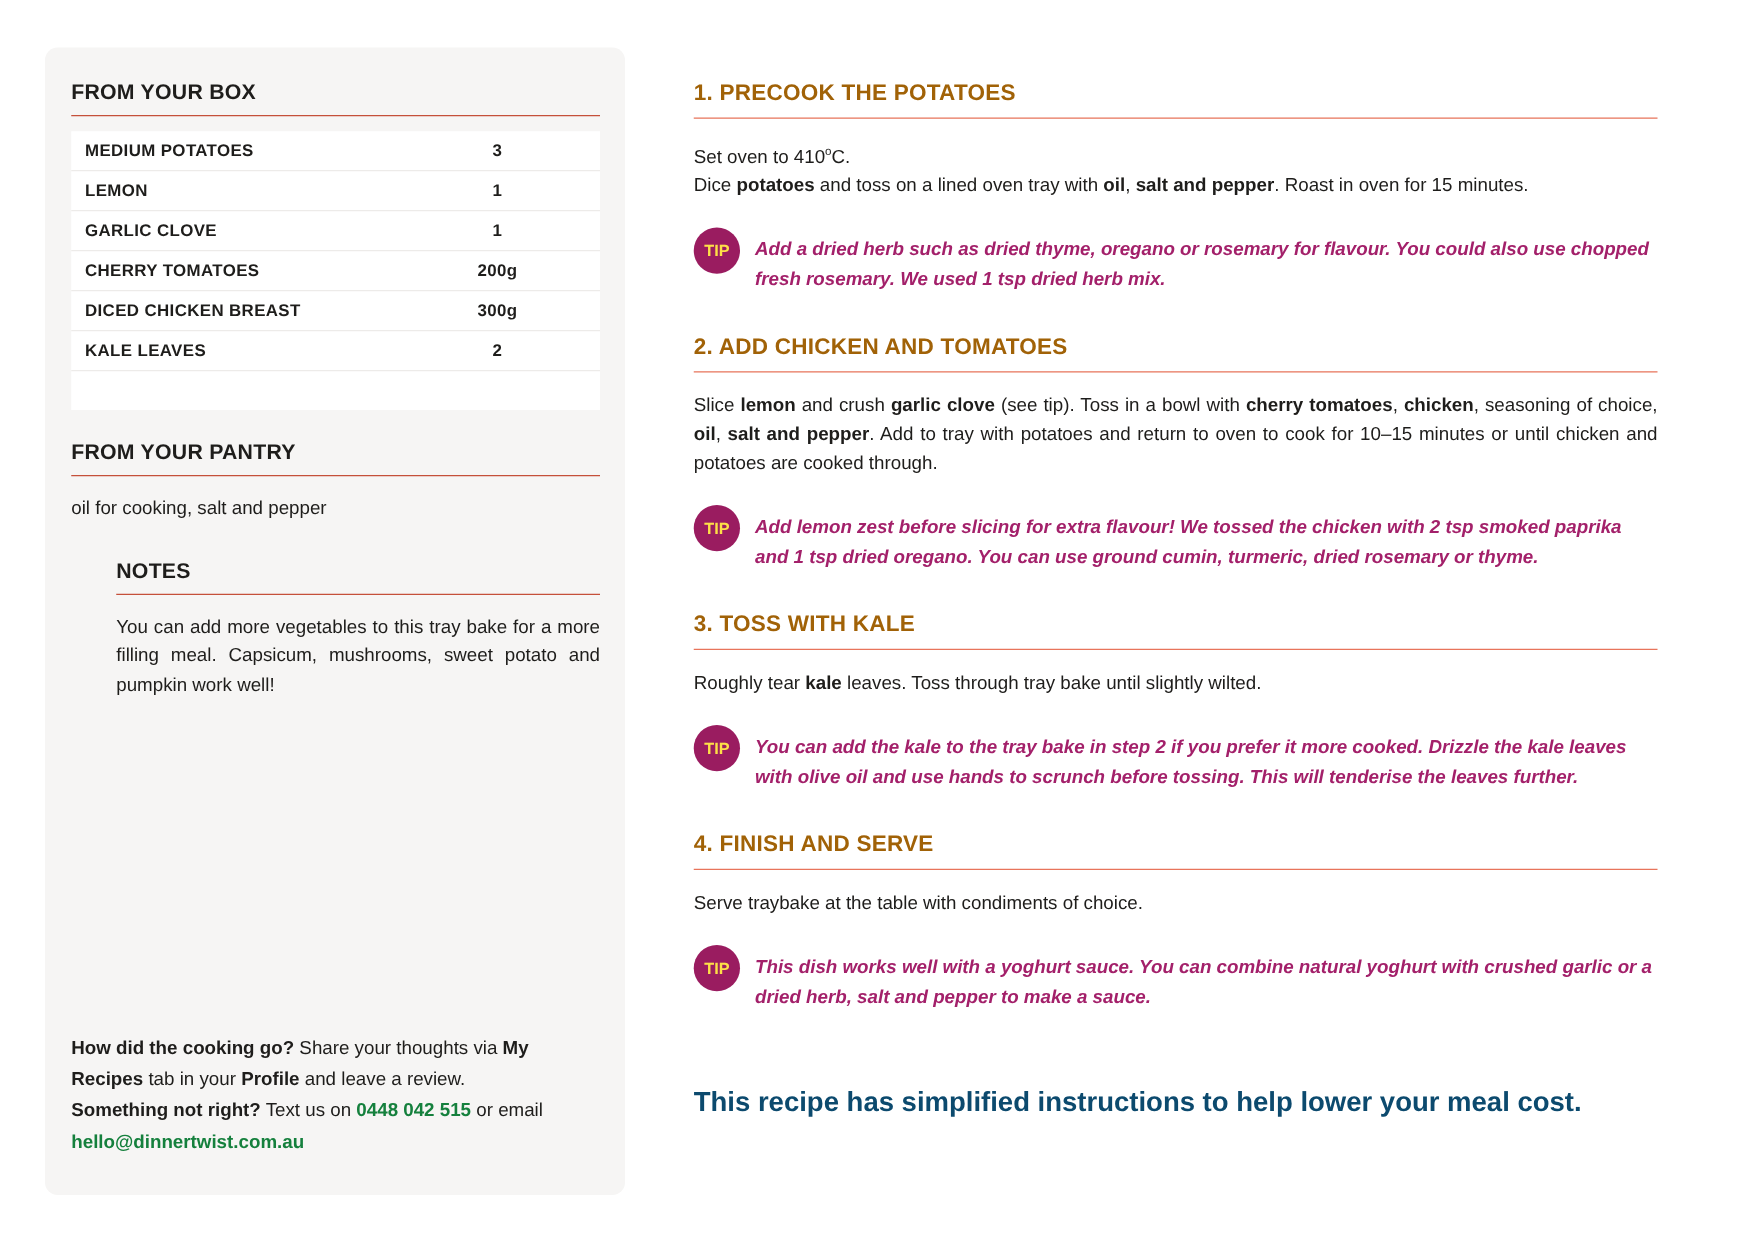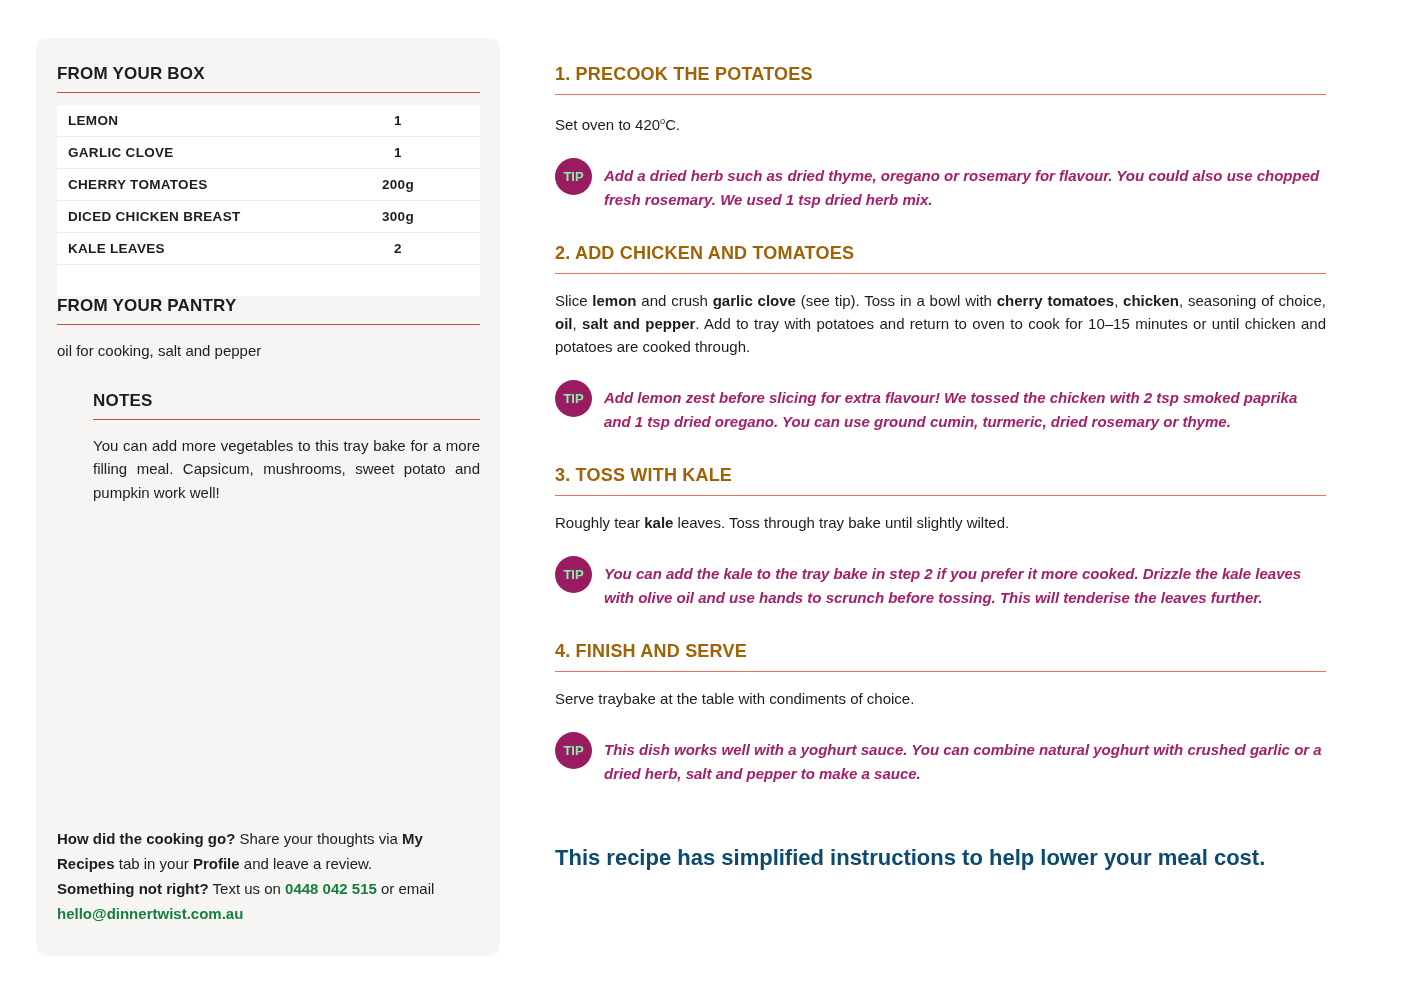--- a/index.html
+++ b/index.html
@@ -45,21 +45,21 @@
     align-items:center;
     height:32px;
     padding-left:11px;
     border-bottom:1px solid #EDEBE9;
     font-size:13.5px;
     font-weight:700;
     letter-spacing:0.3px;
   }
   .ing-name { flex:1; }
   .ing-amt { width:164px; text-align:center; }
-  .side-section-pantry { }
+  .side-section-pantry { margin-top:24px; }
   .side-section-notes { margin-top:28px;margin-left:36px; }
   .side-text {
     margin-top:14px;
     font-size:15px;
     line-height:23.5px;
   }
   .justify { text-align:justify; }
   .side-footer {
     margin-top:auto;
     font-size:15px;
@@ -92,21 +92,21 @@
   .body-text + .body-text { margin-top:0; }
   .tip {
     display:flex;
     align-items:flex-start;
     margin-top:21px;
   }
   .tip-badge {
     width:37px; height:37px;
     border-radius:50%;
     background:#9A1C60;
-    color:#86efac;
+    color:#fde047;
     font-size:13px;
     font-weight:700;
     display:flex;
     align-items:center;
     justify-content:center;
     flex-shrink:0;
     margin-right:12px;
     margin-top:1px;
   }
   .tip-text {
@@ -127,20 +127,24 @@
 </head>
 <body>
 
 <aside class="sidebar">
 
   <section>
     <h2 class="side-title">FROM YOUR BOX</h2>
     <div class="side-rule"></div>
     <div class="box-table">
       <div class="ing-row">
+        <span class="ing-name">MEDIUM POTATOES</span>
+        <span class="ing-amt">3</span>
+      </div>
+      <div class="ing-row">
         <span class="ing-name">LEMON</span>
         <span class="ing-amt">1</span>
       </div>
       <div class="ing-row">
         <span class="ing-name">GARLIC CLOVE</span>
         <span class="ing-amt">1</span>
       </div>
       <div class="ing-row">
         <span class="ing-name">CHERRY TOMATOES</span>
         <span class="ing-amt">200g</span>
@@ -170,21 +174,22 @@
 
   <p class="side-footer"><span class="b">How did the cooking go?</span><span> Share your thoughts via </span><span class="b">My Recipes</span><span> tab in your </span><span class="b">Profile</span><span> and leave a review.</span><br><span class="b">Something not right?</span><span> Text us on </span><span class="b accent">0448 042 515</span><span> or email </span><span class="b accent">hello@dinnertwist.com.au</span></p>
 
 </aside>
 
 <main class="main">
 
   <section class="step">
     <h2 class="step-title">1. PRECOOK THE POTATOES</h2>
     <div class="main-rule"></div>
-    <p class="body-text"><span>Set oven to 420</span><sup>o</sup><span>C.</span></p>
+    <p class="body-text"><span>Set oven to 410</span><sup>o</sup><span>C.</span></p>
+    <p class="body-text"><span>Dice </span><span class="b">potatoes</span><span> and toss on a lined oven tray with </span><span class="b">oil</span><span>, </span><span class="b">salt and pepper</span><span>. Roast in oven for 15 minutes.</span></p>
     <div class="tip">
       <span class="tip-badge">TIP</span>
       <p class="tip-text">Add a dried herb such as dried thyme, oregano or rosemary for flavour. You could also use chopped fresh rosemary. We used 1 tsp dried herb mix.</p>
     </div>
   </section>
 
   <section class="step">
     <h2 class="step-title">2. ADD CHICKEN AND TOMATOES</h2>
     <div class="main-rule"></div>
     <p class="body-text justify"><span>Slice </span><span class="b">lemon</span><span> and crush </span><span class="b">garlic clove</span><span> (see tip). Toss in a bowl with </span><span class="b">cherry tomatoes</span><span>, </span><span class="b">chicken</span><span>, seasoning of choice, </span><span class="b">oil</span><span>, </span><span class="b">salt and pepper</span><span>. Add to tray with potatoes and return to oven to cook for 10–15 minutes or until chicken and potatoes are cooked through.</span></p>

